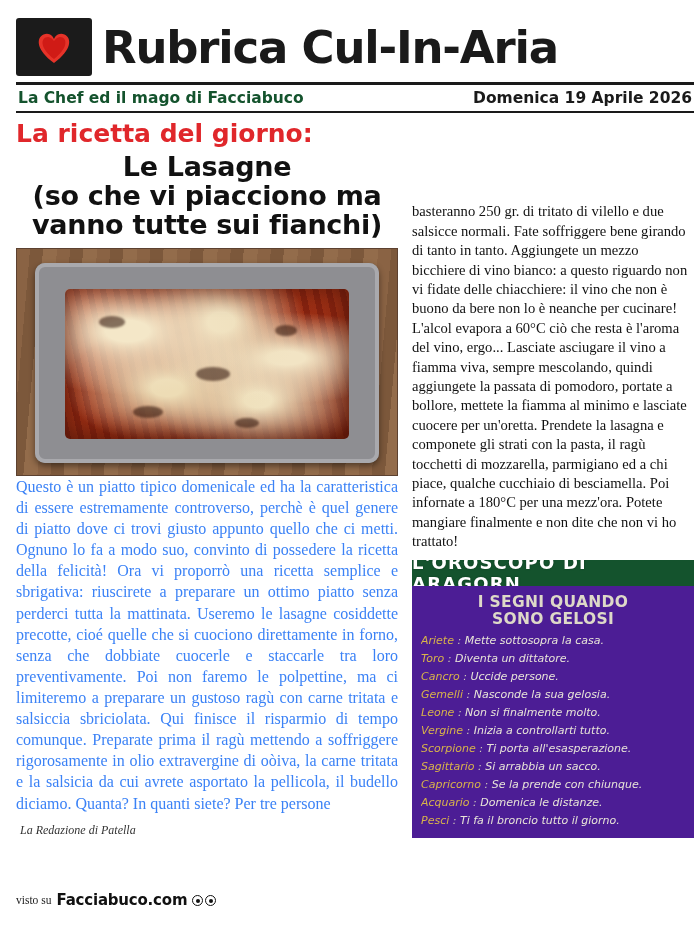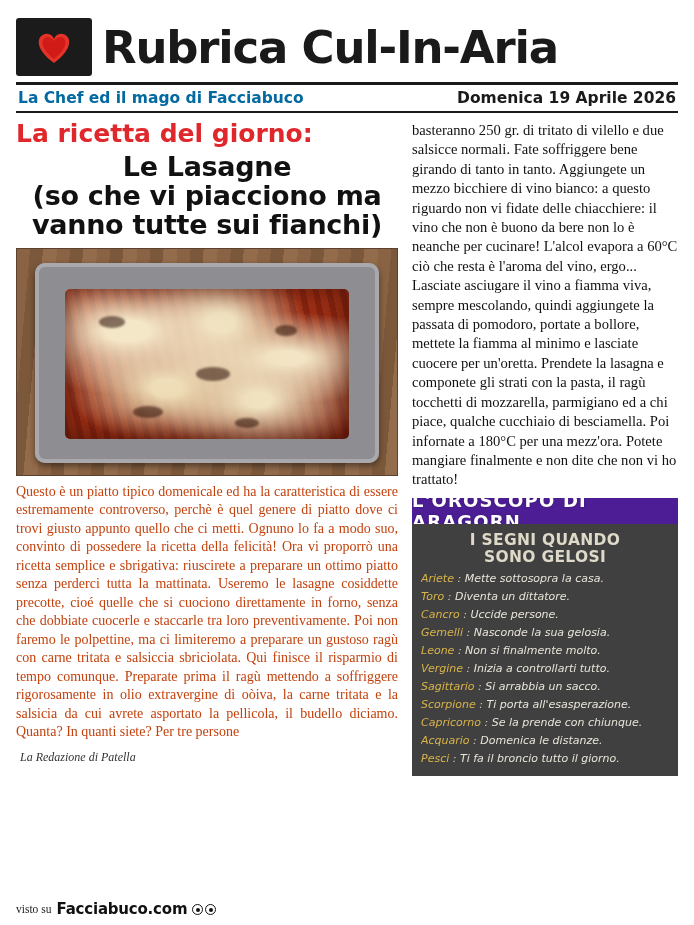--- a/index.html
+++ b/index.html
@@ -10,21 +10,21 @@
     background: #ffffff;
     font-family: "Liberation Serif", serif;
     color: #111;
     overflow: hidden;
   }
   .page {
     position: relative;
     width: 694px;
     height: 925px;
     background: #fff;
-    padding: 18px 16px 0 16px;
+    padding: 18px 0 0 16px;
   }
 
   
   .masthead {
     display: flex;
     align-items: center;
     gap: 10px;
   }
   .logo {
     width: 76px;
@@ -58,36 +58,37 @@
   .subhead {
     display: flex;
     justify-content: space-between;
     align-items: baseline;
     padding: 4px 2px 4px 2px;
     font-family: "DejaVu Sans", sans-serif;
   }
   .subhead-left {
     font-weight: bold;
     font-size: 15.5px;
-    color: #0369a1;
+    color: #14532d;
   }
   .subhead-right {
     font-weight: bold;
     font-size: 15.5px;
     color: #1a1a1a;
   }
   .rule-thin {
     border-top: 2px solid #1a1a1a;
     margin-bottom: 8px;
   }
 
   
   .columns {
     display: flex;
     gap: 14px;
+    align-items: flex-end;
   }
   .col-left { width: 382px; flex: 0 0 382px; }
   .col-right { width: 248px; flex: 1 1 auto; }
 
   .kicker {
     font-family: "DejaVu Sans", sans-serif;
     font-weight: bold;
     font-size: 25px;
     color: #e0272b;
     line-height: 1.05;
@@ -142,25 +143,24 @@
   }
   .photo .char {
     position: absolute;
     border-radius: 50%;
     background: rgba(40,12,4,.55);
     filter: blur(1px);
   }
 
   .bodytext {
     font-family: "Liberation Serif", serif;
-    font-size: 14px;
+    font-size: 16px;
     line-height: 1.32;
     text-align: justify;
-    color: #c2410c;
-    margin-top: 7px;
+    color: #3b82f6;
   }
   .bodytext p { margin: 0; }
   .signature {
     font-family: "Liberation Serif", serif;
     font-style: italic;
     font-size: 12px;
     color: #333;
     margin-top: 9px;
     padding-left: 4px;
   }
@@ -171,39 +171,39 @@
     line-height: 1.33;
     text-align: left;
     color: #111;
   }
   .rightcol-text p { margin: 0; }
 
   
   .horo-banner {
     margin-top: 8px;
     height: 26px;
-    background: #4c1d95;
+    background: #14532d;
     position: relative;
     overflow: hidden;
   }
   .horo-banner-text {
     position: absolute;
     inset: 0;
     display: flex;
     align-items: center;
     justify-content: center;
     font-family: "DejaVu Sans", sans-serif;
     font-weight: bold;
     font-size: 18px;
     letter-spacing: 1.2px;
     color: #ffffff;
     text-shadow: 0 0 2px rgba(0,0,0,.35);
   }
   .horo-box {
-    background: #404040;
+    background: #4c1d95;
     padding: 8px 9px 10px 9px;
     height: 252px;
     overflow: hidden;
   }
   .horo-title {
     font-family: "DejaVu Sans", sans-serif;
     font-weight: bold;
     font-size: 15.5px;
     line-height: 1.12;
     color: #ded9c8;
@@ -224,21 +224,21 @@
   .horo-sign {
     color: #d9b44a;
     font-weight: normal;
   }
   .horo-sep { color: #cfcabb; }
 
   
   .footer {
     position: absolute;
     left: 16px;
-    bottom: 7px;
+    bottom: 16px;
     display: flex;
     align-items: center;
     gap: 5px;
   }
   .footer-visto {
     font-family: "Liberation Serif", serif;
     font-size: 11.5px;
     color: #222;
   }
   .footer-brand {
@@ -357,28 +357,28 @@
           <span class="horo-sign">Leone</span>
           <span class="horo-sep">:</span>
           <span>Non si finalmente molto.</span>
         </div>
         <div class="horo-row">
           <span class="horo-sign">Vergine</span>
           <span class="horo-sep">:</span>
           <span>Inizia a controllarti tutto.</span>
         </div>
         <div class="horo-row">
+          <span class="horo-sign">Scorpione</span>
+          <span class="horo-sep">:</span>
+          <span>Ti porta all'esasperazione.</span>
+        </div>
+        <div class="horo-row">
           <span class="horo-sign">Sagittario</span>
           <span class="horo-sep">:</span>
           <span>Si arrabbia un sacco.</span>
-        </div>
-        <div class="horo-row">
-          <span class="horo-sign">Scorpione</span>
-          <span class="horo-sep">:</span>
-          <span>Ti porta all'esasperazione.</span>
         </div>
         <div class="horo-row">
           <span class="horo-sign">Capricorno</span>
           <span class="horo-sep">:</span>
           <span>Se la prende con chiunque.</span>
         </div>
         <div class="horo-row">
           <span class="horo-sign">Acquario</span>
           <span class="horo-sep">:</span>
           <span>Domenica le distanze.</span>

